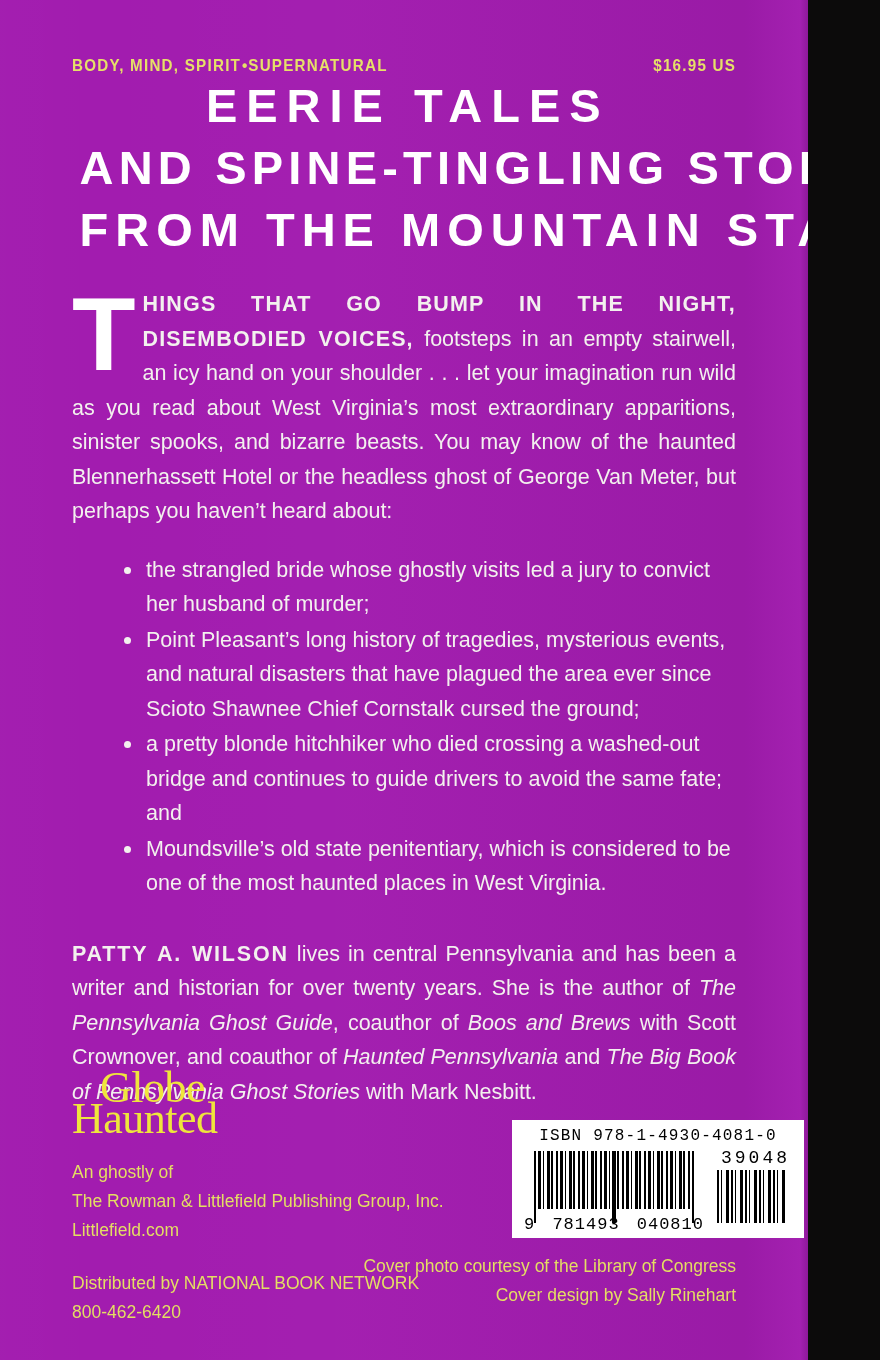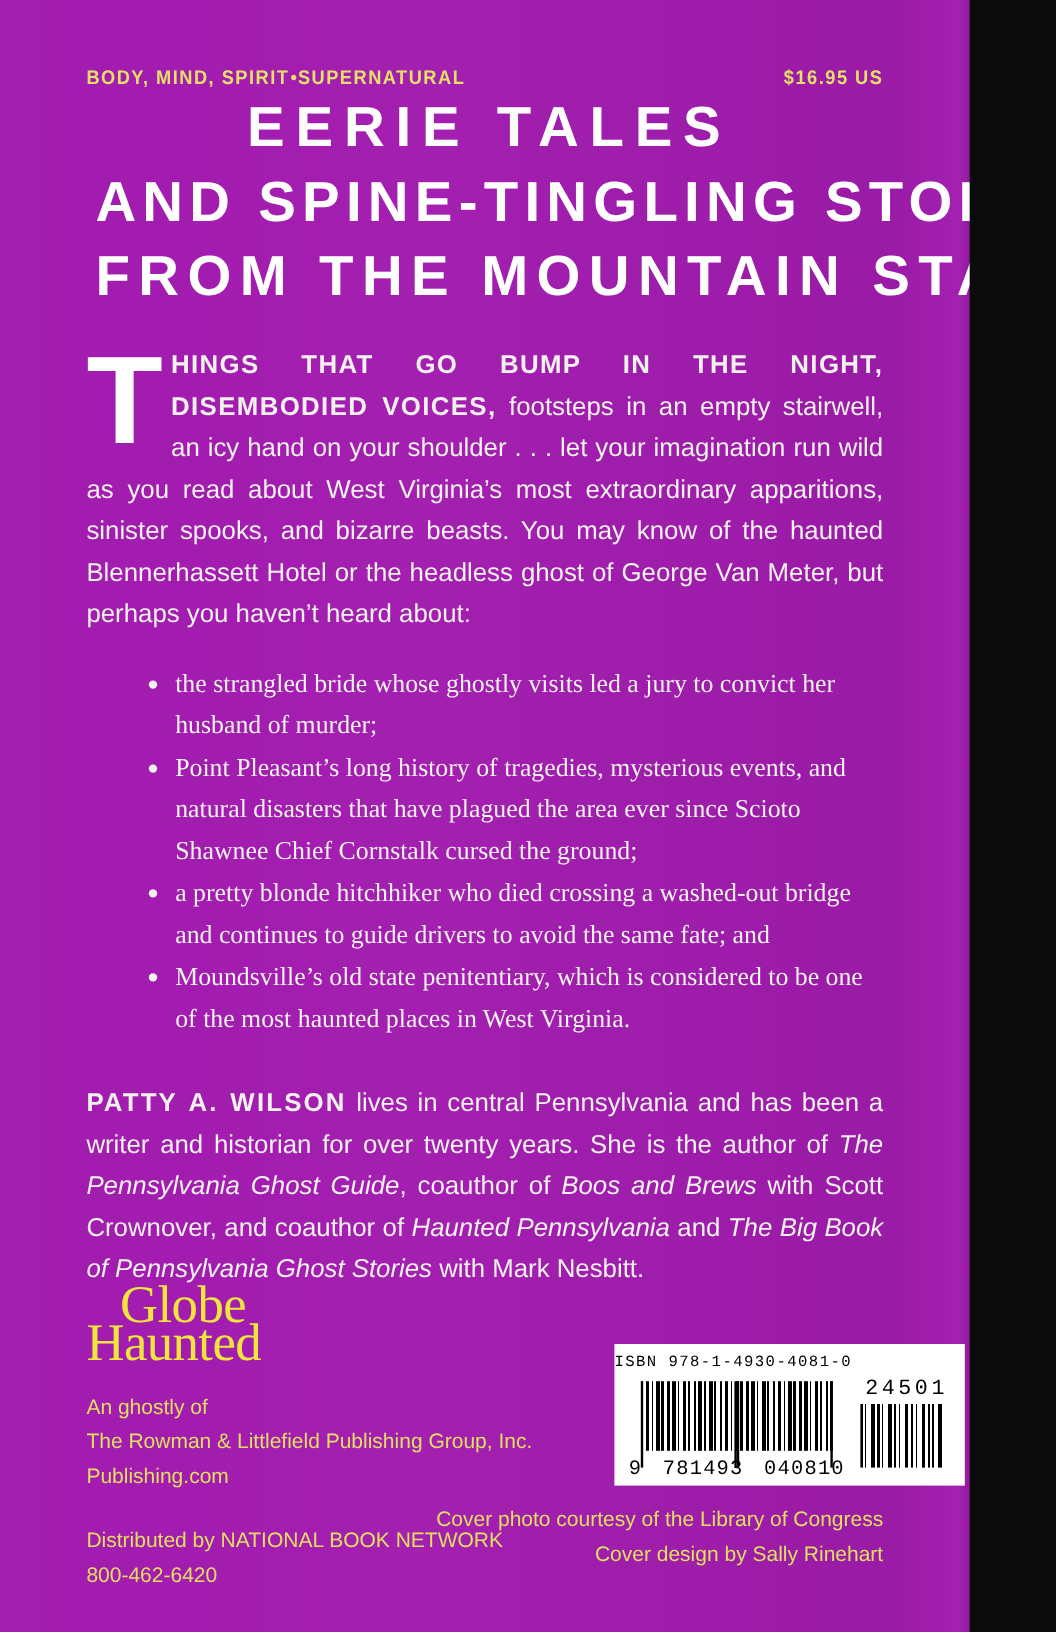--- a/index.html
+++ b/index.html
@@ -124,21 +124,20 @@
     list-style: none;
     font-family: "Liberation Sans Narrow", "Liberation Sans", sans-serif;
     font-size: 21.5px;
     line-height: 34.5px;
     color: #f3f1ee;
   }
   .bullets li {
     position: relative;
     padding-left: 22px;
     margin-bottom: 1px;
-    font-family: Liberation Serif, serif;
   }
   .bullets li::before {
     content: "";
     position: absolute;
     left: 0;
     top: 14px;
     width: 7px;
     height: 7px;
     border-radius: 50%;
     background: #f3f1ee;
@@ -214,23 +213,23 @@
     height: 118px;
     background: #ffffff;
     z-index: 5;
     padding: 0;
   }
   .bc-isbn {
     position: absolute;
     top: 7px;
     left: 0;
     right: 0;
-    text-align: left;
+    text-align: center;
     font-family: "Liberation Mono", "DejaVu Sans Mono", monospace;
-    font-size: 13px;
+    font-size: 16px;
     letter-spacing: 1.2px;
     color: #000;
   }
   .bc-addon-num {
     position: absolute;
     top: 28px;
     right: 14px;
     font-family: "Liberation Mono", "DejaVu Sans Mono", monospace;
     font-size: 18px;
     letter-spacing: 3px;
@@ -333,31 +332,31 @@
   </div>
 
   <div class="publisher">
     <div class="logo">
       <span class="logo-globe">Globe</span>
       <span class="logo-pequot">Haunted</span>
     </div>
     <div class="imprint">
       <div>An ghostly of</div>
       <div>The Rowman &amp; Littlefield Publishing Group, Inc.</div>
-      <div>Publishing.com</div>
+      <div>Littlefield.com</div>
     </div>
     <div class="distrib">
       <div>Distributed by NATIONAL BOOK NETWORK</div>
       <div>800-462-6420</div>
     </div>
   </div>
 
   <div class="barcode-box">
     <div class="bc-isbn">ISBN 978-1-4930-4081-0</div>
-    <div class="bc-addon-num">24501</div>
+    <div class="bc-addon-num">39048</div>
     <div class="bc-main"></div>
     <div class="bc-guard" style="left:22px"></div>
     <div class="bc-guard" style="left:100px"></div>
     <div class="bc-guard" style="left:102px"></div>
     <div class="bc-guard" style="left:180px"></div>
     <div class="bc-addon"></div>
     <div class="bc-digits">
       <span class="d1">9</span>
       <span>781493</span>
       <span>040810</span>

